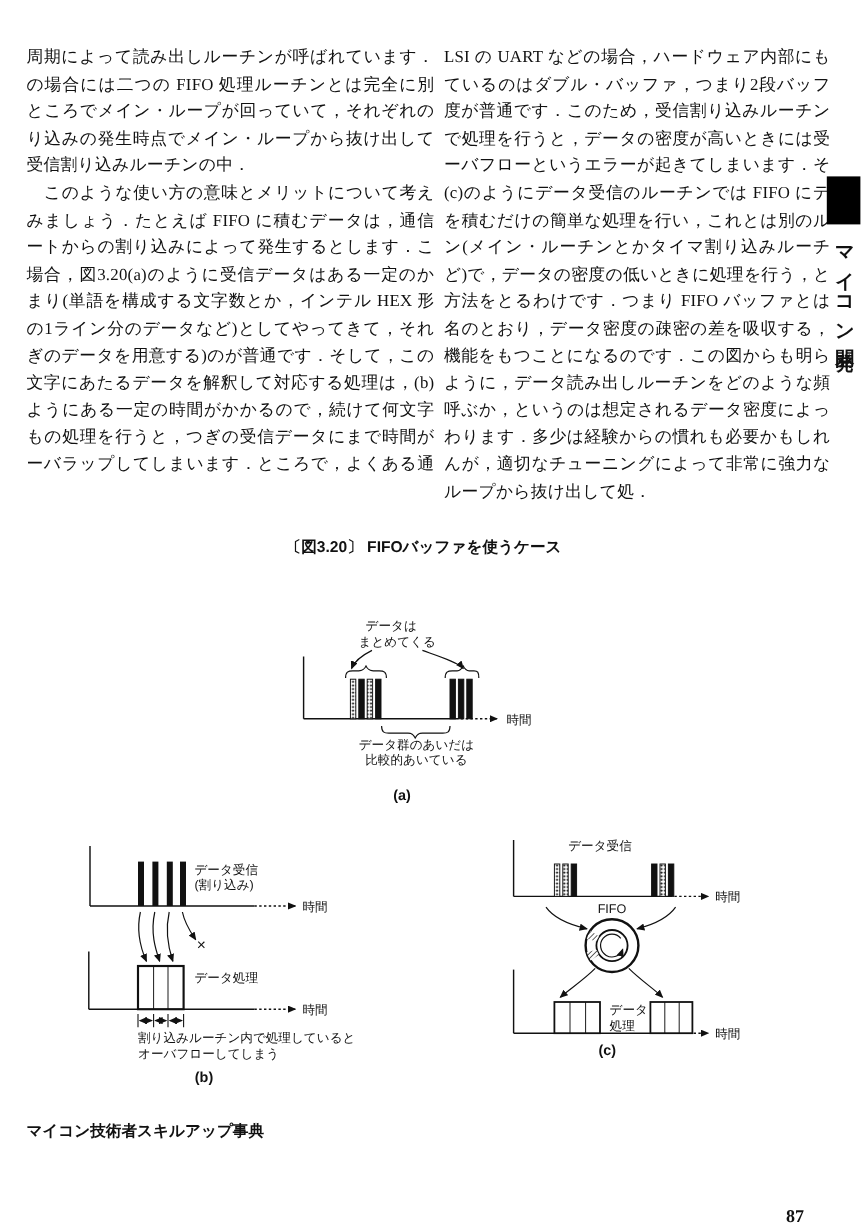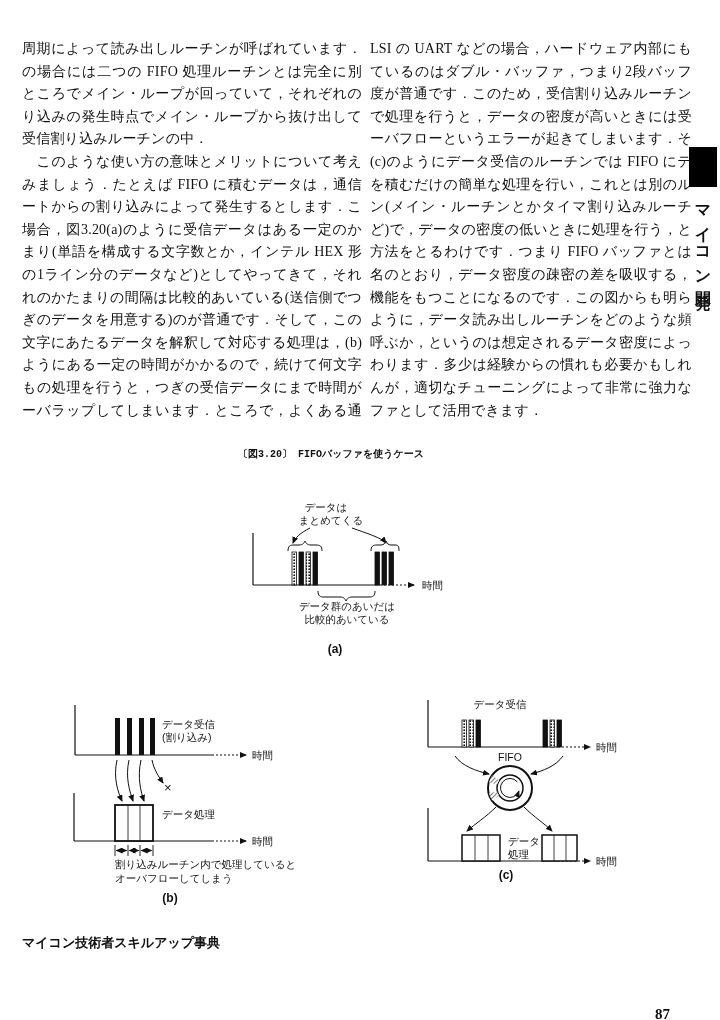--- a/index.html
+++ b/index.html
@@ -17,26 +17,26 @@
   .side-tab-block{position:absolute;right:3px;top:147px;width:28px;height:40px;background:#000;}
   .side-tab-text{
     position:absolute;right:4px;top:194px;width:26px;
     writing-mode:vertical-rl;text-orientation:upright;
     font-family:"Liberation Sans","DejaVu Sans",sans-serif;
     font-weight:bold;font-size:16px;letter-spacing:3px;line-height:26px;
   }
 
   .fig-caption{
     position:absolute;left:238px;top:447px;
-    font-family:Liberation Mono, monospace;
-    font-weight:bold;font-size:10px;
+    font-family:Liberation Sans, sans-serif;
+    font-weight:bold;font-size:13px;
   }
 
   .fig{position:absolute;}
-  .fig-a{left:230px;top:493px;}
+  .fig-a{left:230px;top:507px;}
   .fig-b{left:60px;top:690px;}
   .fig-c{left:400px;top:690px;}
   .fig svg text{
     font-family:"Liberation Sans","DejaVu Sans",sans-serif;
     font-size:10.5px;fill:#111;
   }
   .fig svg text.cap{font-size:12px;font-weight:bold;}
 
   .footer-left{
     position:absolute;left:22px;top:934px;
@@ -56,21 +56,20 @@
   <div class="ln">の場合には二つの FIFO 処理ルーチンとは完全に別の</div>
   <div class="ln">ところでメイン・ループが回っていて，それぞれの割</div>
   <div class="ln">り込みの発生時点でメイン・ループから抜け出して処</div>
   <div class="ln end">受信割り込みルーチンの中．</div>
   <div class="ln">　このような使い方の意味とメリットについて考えて</div>
   <div class="ln">みましょう．たとえば FIFO に積むデータは，通信ポ</div>
   <div class="ln">ートからの割り込みによって発生するとします．この</div>
   <div class="ln">場合，図3.20(a)のように受信データはある一定のかた</div>
   <div class="ln">まり(単語を構成する文字数とか，インテル HEX 形式</div>
   <div class="ln">の1ライン分のデータなど)としてやってきて，それぞ</div>
-  <div class="ln">れのかたまりの間隔は比較的あいている(送信側でつ</div>
   <div class="ln">ぎのデータを用意する)のが普通です．そして，この1</div>
   <div class="ln">文字にあたるデータを解釈して対応する処理は，(b)の</div>
   <div class="ln">ようにある一定の時間がかかるので，続けて何文字分</div>
   <div class="ln">もの処理を行うと，つぎの受信データにまで時間がオ</div>
   <div class="ln">ーバラップしてしまいます．ところで，よくある通信</div>
 </div>
 
 <div class="col col-right">
   <div class="ln">LSI の UART などの場合，ハードウェア内部にもっ</div>
   <div class="ln">ているのはダブル・バッファ，つまり2段バッファ程</div>
@@ -81,21 +80,21 @@
   <div class="ln">を積むだけの簡単な処理を行い，これとは別のルーチ</div>
   <div class="ln">ン(メイン・ルーチンとかタイマ割り込みルーチンな</div>
   <div class="ln">ど)で，データの密度の低いときに処理を行う，という</div>
   <div class="ln">方法をとるわけです．つまり FIFO バッファとはその</div>
   <div class="ln">名のとおり，データ密度の疎密の差を吸収する，「緩衝」</div>
   <div class="ln">機能をもつことになるのです．この図からも明らかな</div>
   <div class="ln">ように，データ読み出しルーチンをどのような頻度で</div>
   <div class="ln">呼ぶか，というのは想定されるデータ密度によって変</div>
   <div class="ln">わります．多少は経験からの慣れも必要かもしれませ</div>
   <div class="ln">んが，適切なチューニングによって非常に強力なバッ</div>
-  <div class="ln end">ファとして活用できます．</div>
+  <div class="ln end">ループから抜け出して処．</div>
 </div>
 
 <div class="side-tab-block"></div>
 <div class="side-tab-text">マイコン開発</div>
 
 <div class="fig-caption">〔図3.20〕 FIFOバッファを使うケース</div>
 
 <div class="fig fig-a">
 <svg width="260" height="172" viewBox="0 0 260 172">
   <defs>

